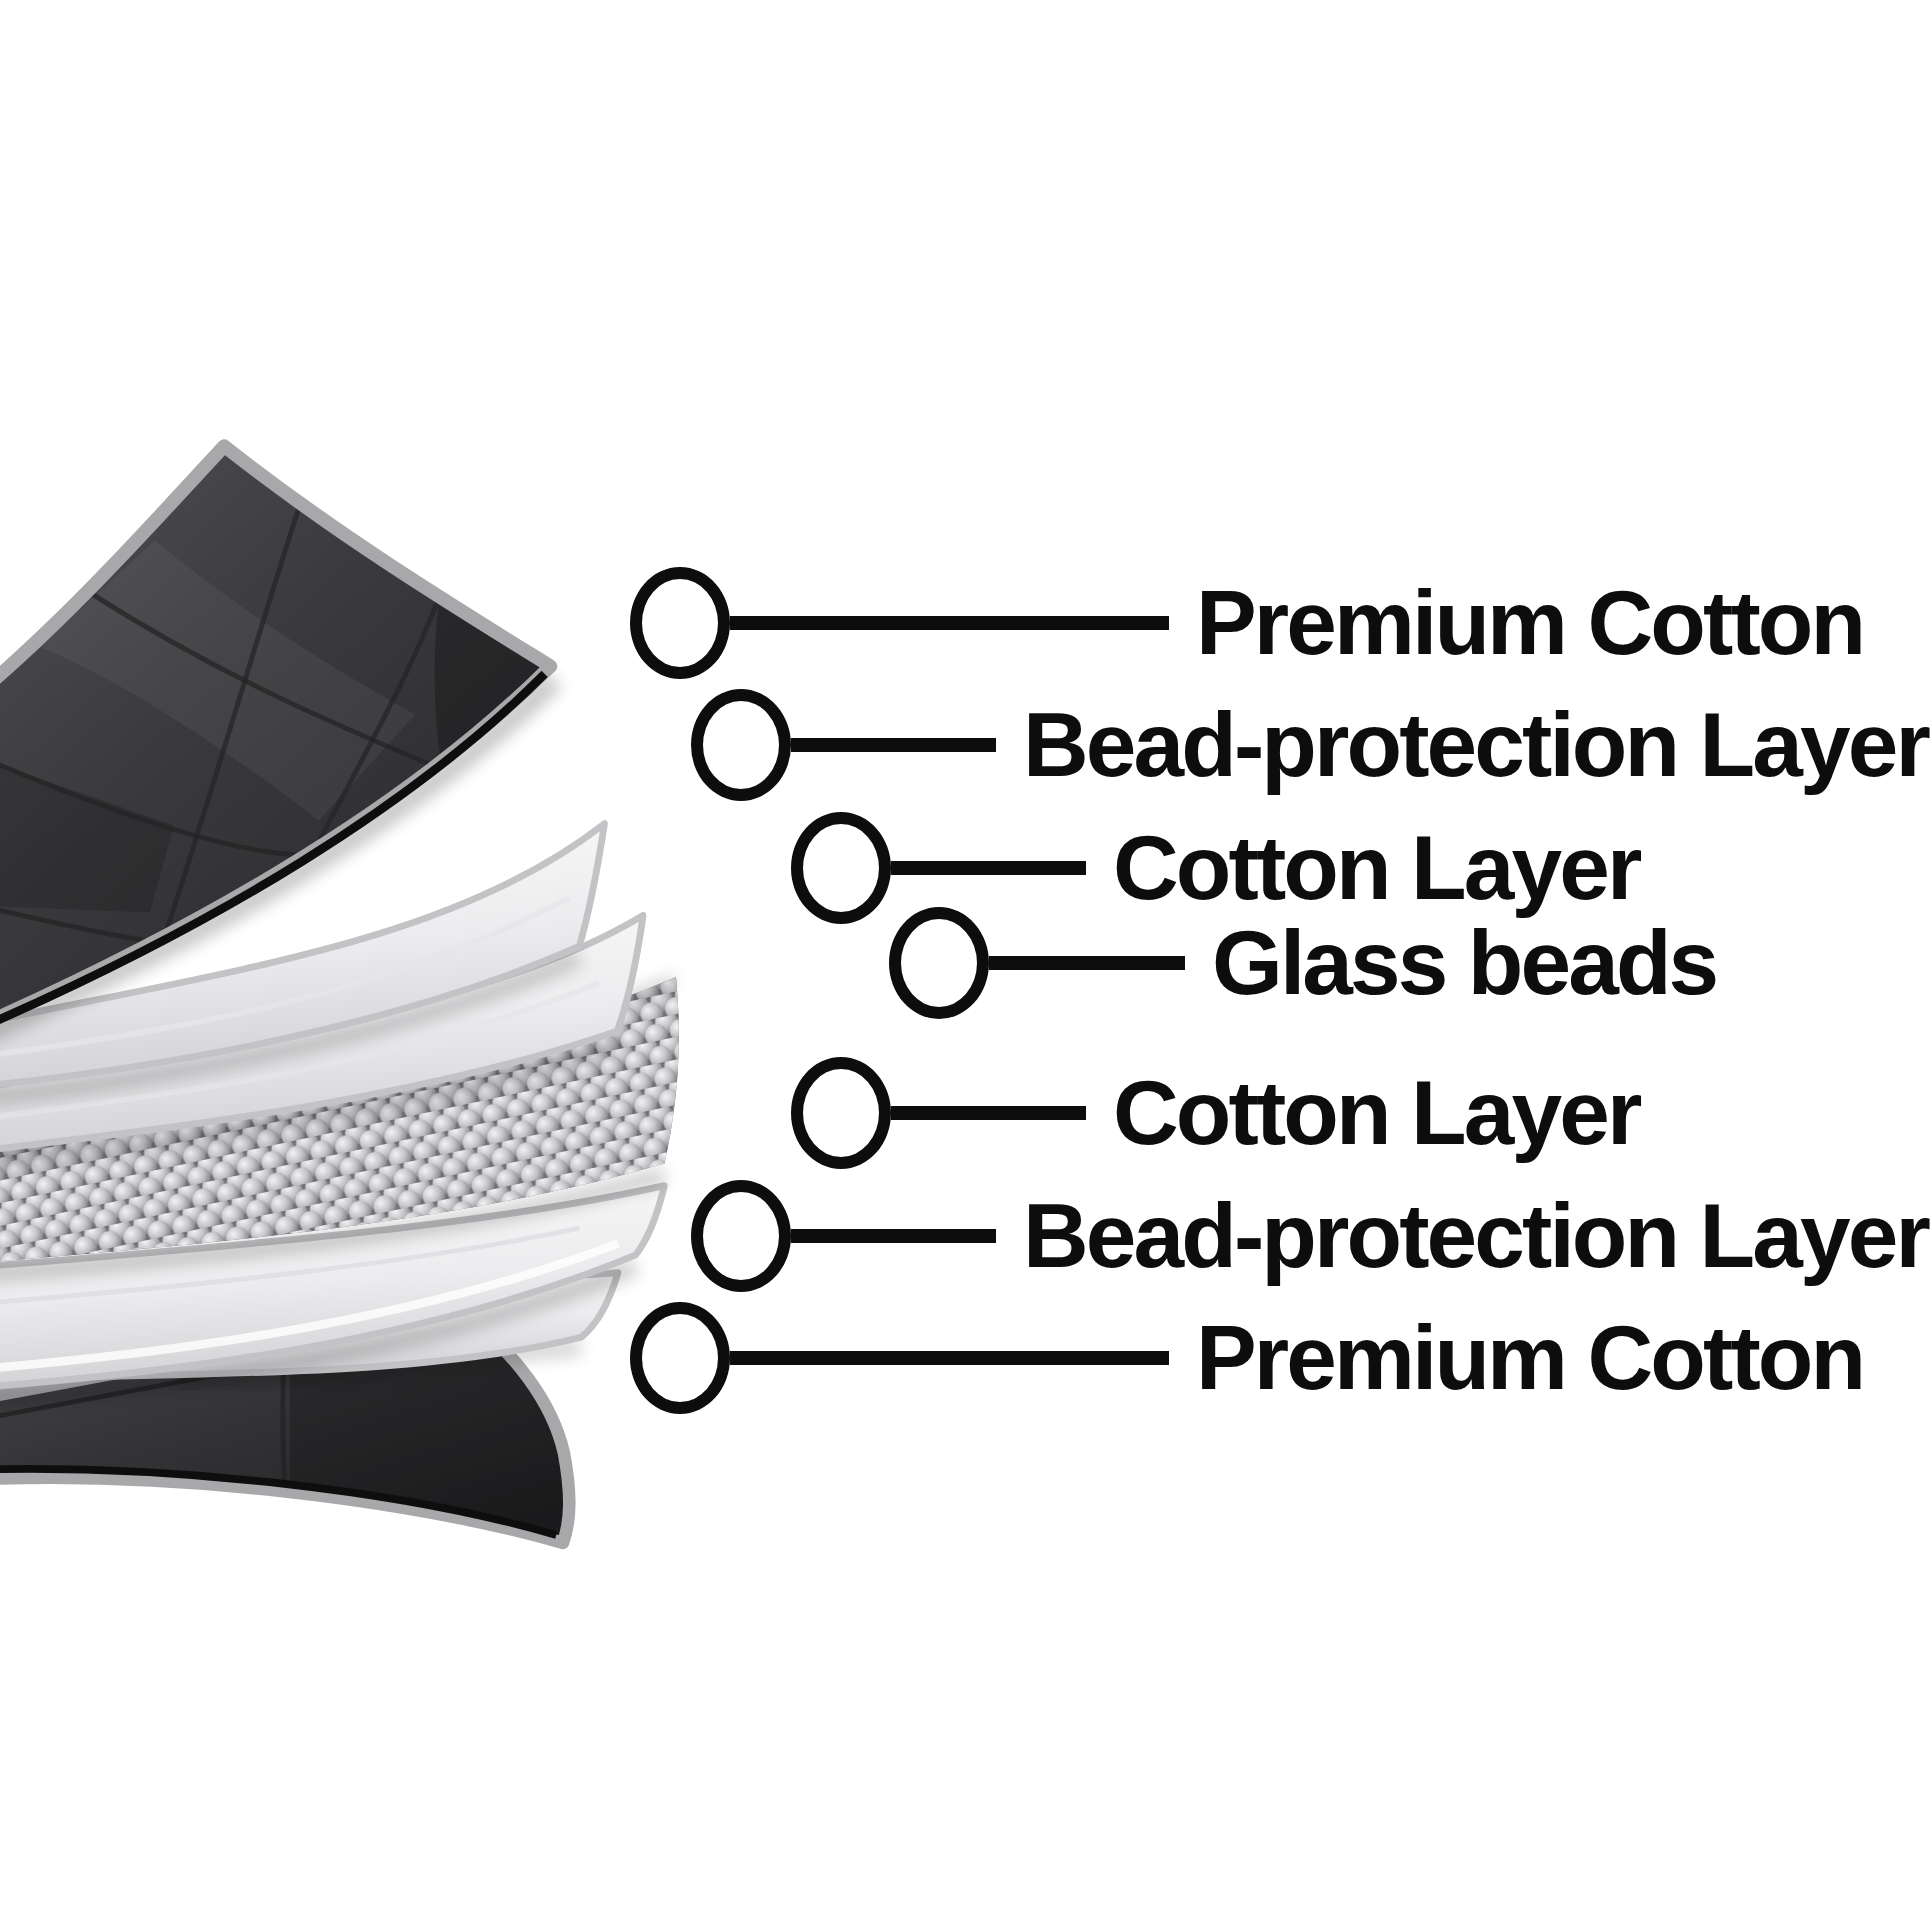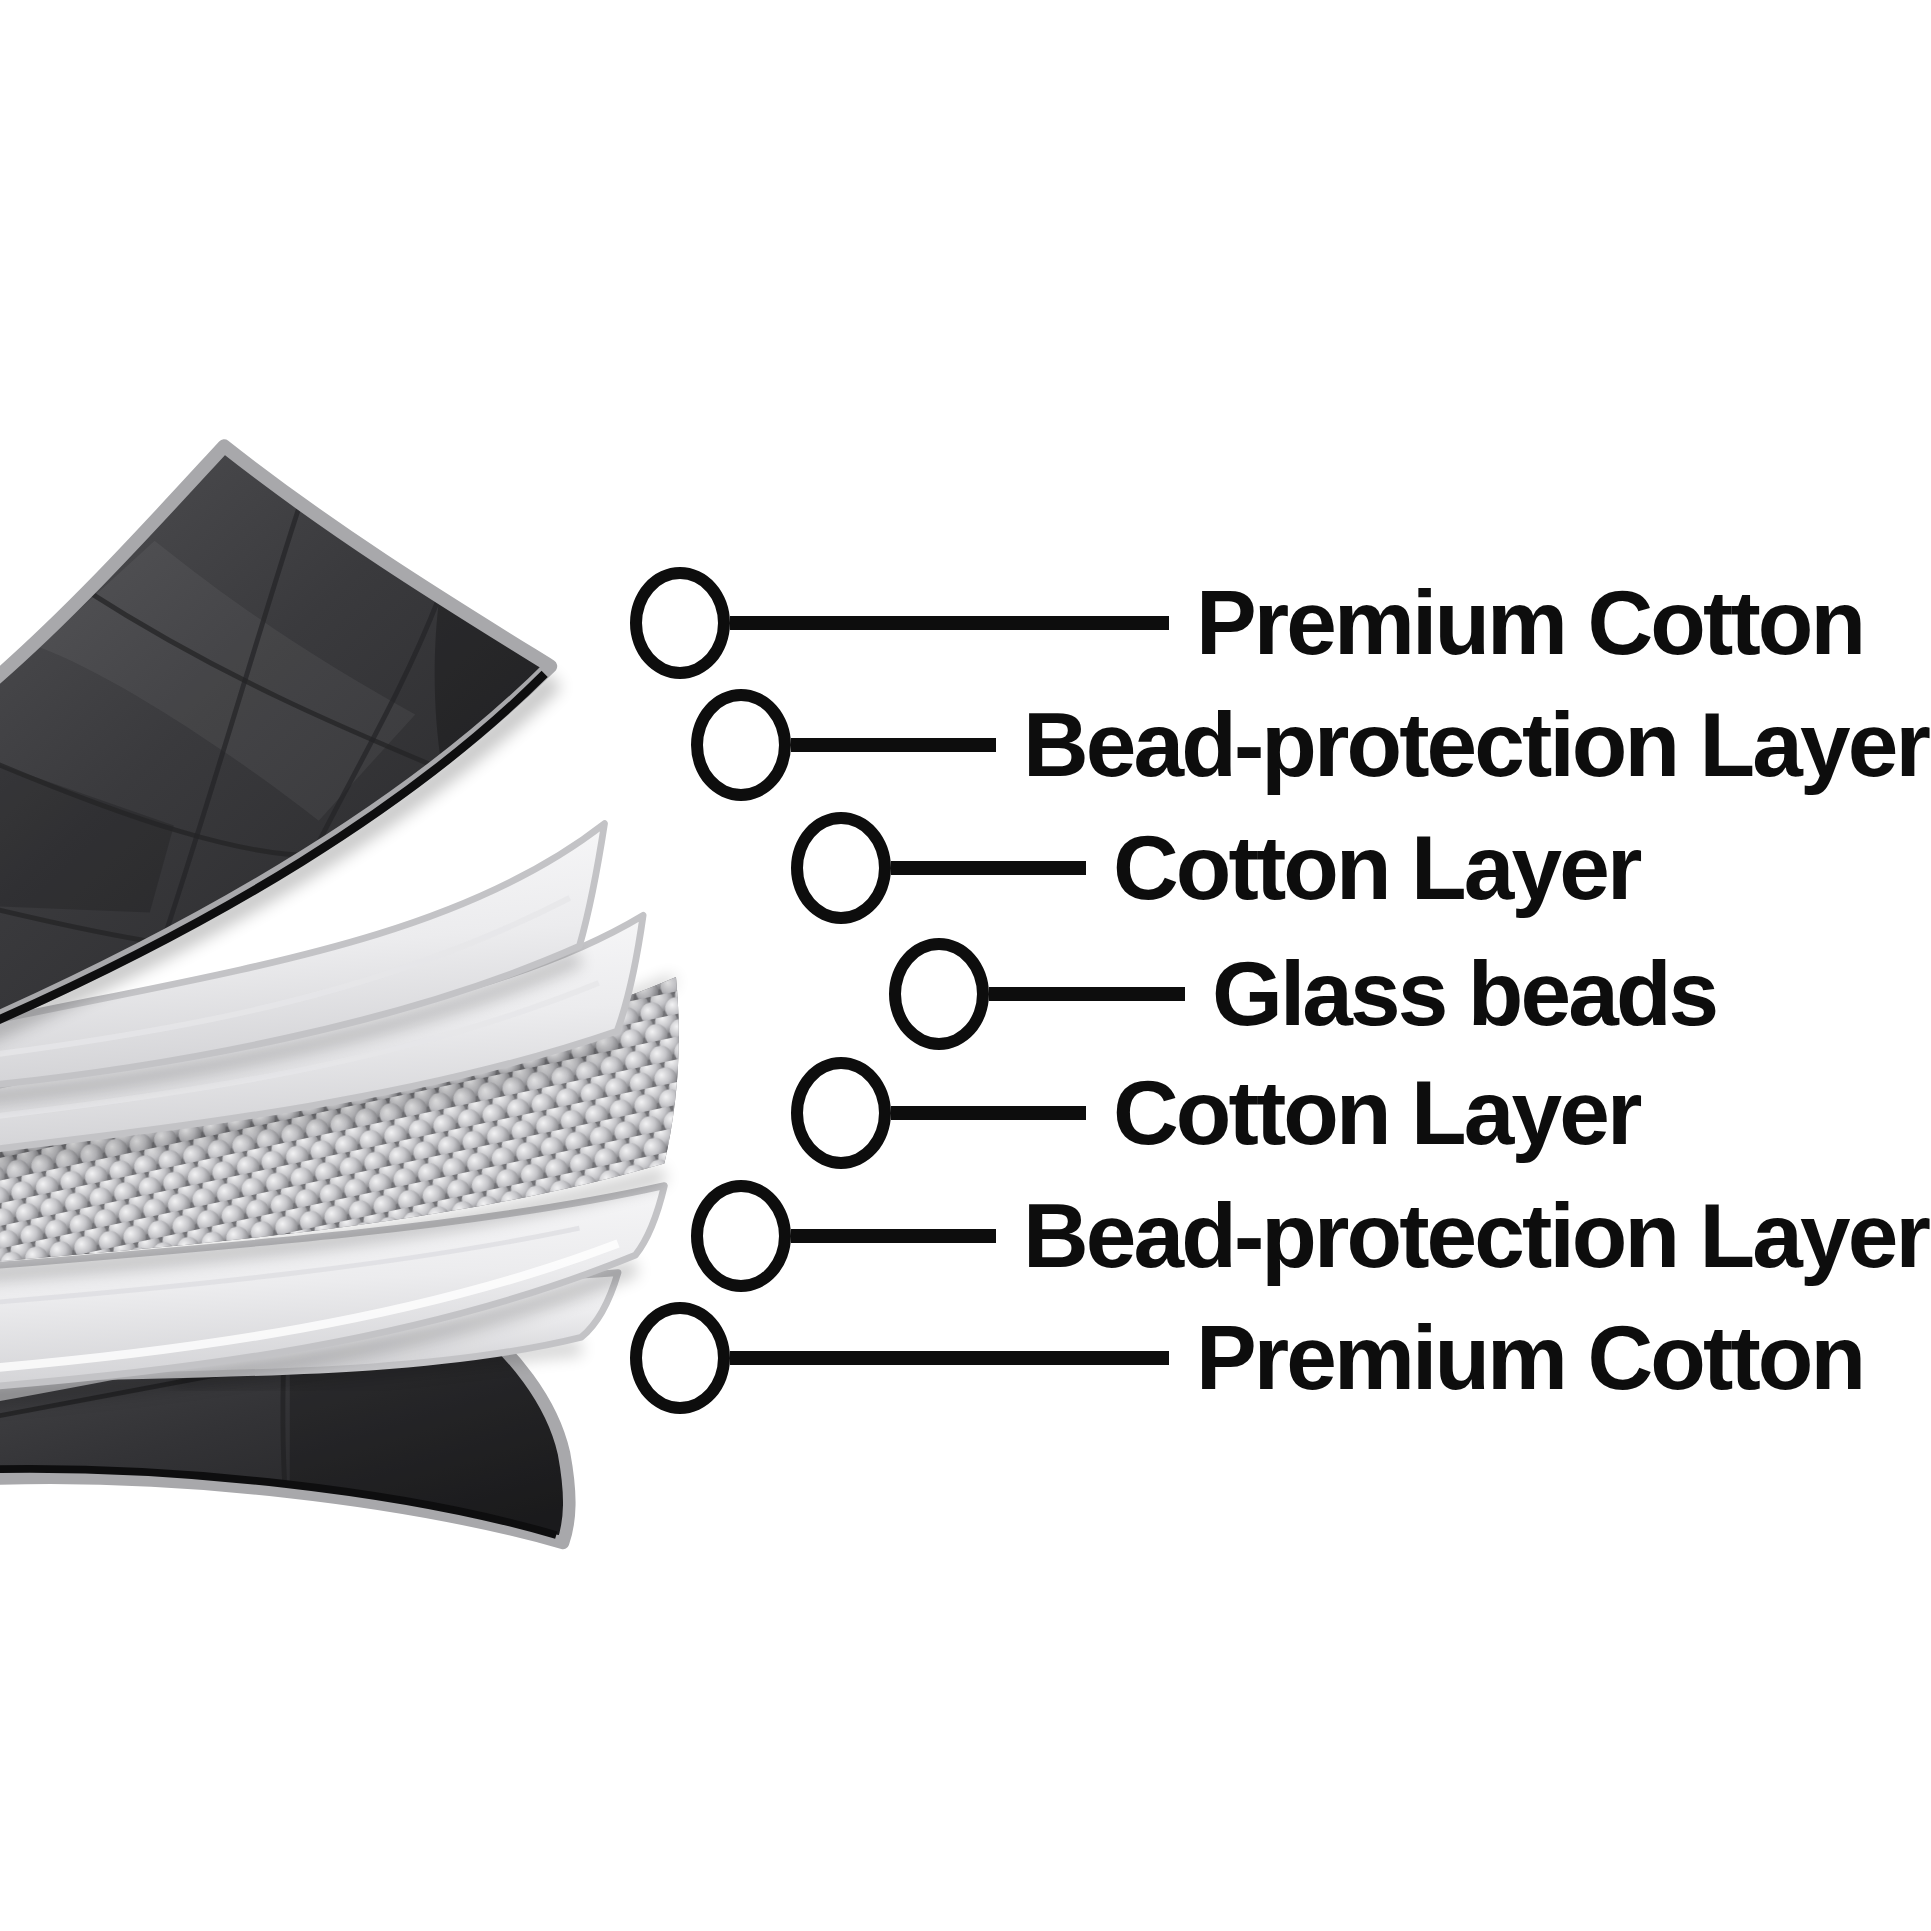--- a/index.html
+++ b/index.html
@@ -24,21 +24,21 @@
   }
   .lead{height:13.5px;background:var(--ink);flex:none;}
   .lbl{
     margin-left:27px;
     font-size:91px;font-weight:700;letter-spacing:-2.9px;
     line-height:108px;white-space:nowrap;color:var(--ink);
   }
   #c1{left:630px;top:567px}  #c1 .lead{width:439px}
   #c2{left:691px;top:689px}  #c2 .lead{width:205px}
   #c3{left:791px;top:812px}  #c3 .lead{width:195px}
-  #c4{left:889px;top:938px}  #c4 .lead{width:196px}
+  #c4{left:889px;top:907px}  #c4 .lead{width:196px}
   #c5{left:791px;top:1057px} #c5 .lead{width:195px}
   #c6{left:691px;top:1180px} #c6 .lead{width:205px}
   #c7{left:630px;top:1302px} #c7 .lead{width:439px}
 </style>
 </head>
 <body>
 
 <div class="canvas">
 
   <svg class="art" viewBox="0 0 1050 2000" aria-hidden="true">

